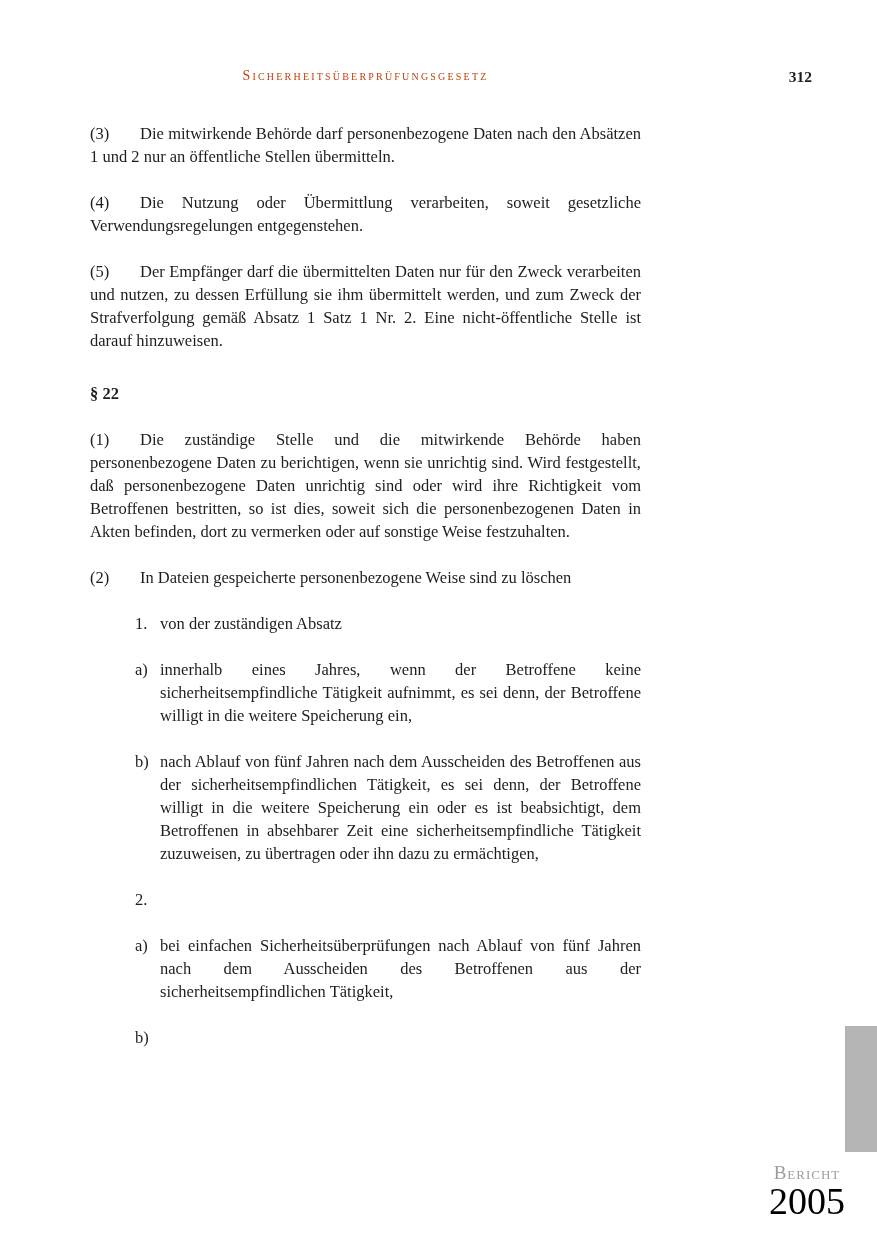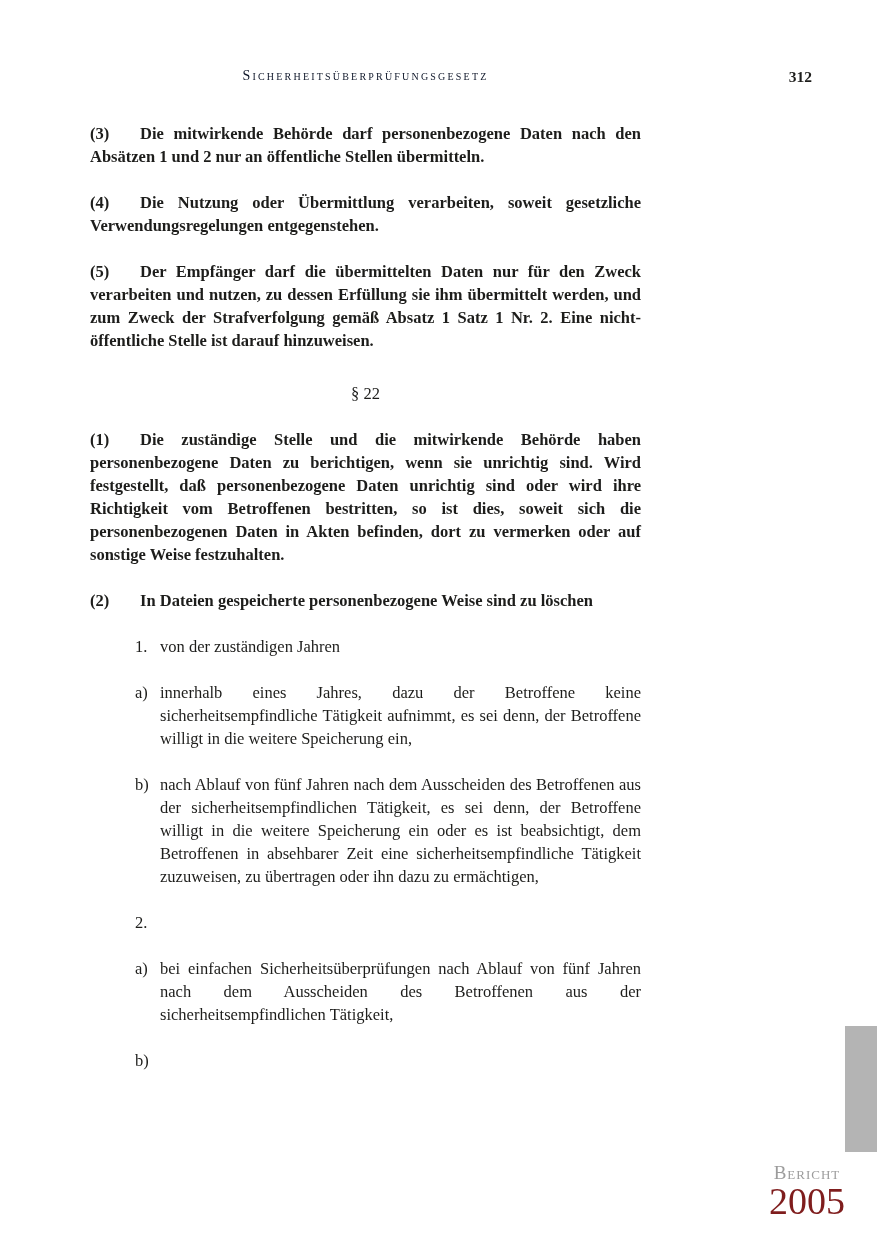--- a/index.html
+++ b/index.html
@@ -25,49 +25,49 @@
     height: 20px;
   }
   .running-title {
     position: absolute;
     left: 0;
     width: 551px;
     text-align: center;
     font-variant: small-caps;
     font-size: 14px;
     letter-spacing: 2.2px;
-    color: #0f172a;
+    color: #c2410c;
   }
   .page-number {
     position: absolute;
     right: 0;
     top: 0;
     font-weight: bold;
     font-size: 15.5px;
   }
 
   
   .content {
     position: absolute;
     top: 122px;
     left: 90px;
     width: 551px;
     font-size: 16.5px;
     line-height: 23px;
     text-align: justify;
   }
-  .para { margin: 0 0 23px 0; font-weight: bold; }
+  .para { margin: 0 0 23px 0; }
   .para .pnum {
     display: inline-block;
     width: 50px;
   }
   .section-heading {
     margin: 30px 0 23px 0;
-    font-weight: normal;
-    text-align: center;
+    font-weight: bold;
+    text-align: left;
   }
   .section-heading .sec-num { display: block; }
   .section-heading .sec-title { display: block; }
 
   .list-item {
     display: flex;
     margin: 0 0 23px 0;
   }
   .list-item .marker {
     flex: 0 0 25px;
@@ -130,26 +130,26 @@
     <div class="section-heading">
       <span class="sec-num">§ 22</span>
     </div>
 
     <p class="para"><span class="pnum">(1)</span><span>Die zuständige Stelle und die mitwirkende Behörde haben personenbezogene Daten zu berichtigen, wenn sie unrichtig sind. Wird festgestellt, daß personenbezogene Daten unrichtig sind oder wird ihre Richtigkeit vom Betroffenen bestritten, so ist dies, soweit sich die personenbezogenen Daten in Akten befinden, dort zu vermerken oder auf sonstige Weise festzuhalten.</span></p>
 
     <p class="para"><span class="pnum">(2)</span><span>In Dateien gespeicherte personenbezogene Weise sind zu löschen</span></p>
 
     <div class="list-item">
       <span class="marker">1.</span>
-      <span class="item-text">von der zuständigen Jahren</span>
+      <span class="item-text">von der zuständigen Absatz</span>
     </div>
 
     <div class="list-item">
       <span class="marker">a)</span>
-      <span class="item-text">innerhalb eines Jahres, dazu der Betroffene keine sicherheitsempfindliche Tätigkeit aufnimmt, es sei denn, der Betroffene willigt in die weitere Speicherung ein,</span>
+      <span class="item-text">innerhalb eines Jahres, wenn der Betroffene keine sicherheitsempfindliche Tätigkeit aufnimmt, es sei denn, der Betroffene willigt in die weitere Speicherung ein,</span>
     </div>
 
     <div class="list-item">
       <span class="marker">b)</span>
       <span class="item-text">nach Ablauf von fünf Jahren nach dem Ausscheiden des Betroffenen aus der sicherheitsempfindlichen Tätigkeit, es sei denn, der Betroffene willigt in die weitere Speicherung ein oder es ist beabsichtigt, dem Betroffenen in absehbarer Zeit eine sicherheitsempfindliche Tätigkeit zuzuweisen, zu übertragen oder ihn dazu zu ermächtigen,</span>
     </div>
 
     <div class="list-item">
       <span class="marker">2.</span>
     </div>
@@ -162,16 +162,16 @@
     <div class="list-item">
       <span class="marker">b)</span>
     </div>
 
   </div>
 
   <div class="edge-tab" style="background: rgb(180, 180, 180);"></div>
 
   <div class="report-block">
     <div class="report-label" style="color: rgb(156, 156, 156);">Bericht</div>
-    <div class="report-year" style="color: #7f1d1d;">2005</div>
+    <div class="report-year" style="color: #000000;">2005</div>
   </div>
 
 </div>
 
 </body></html>

